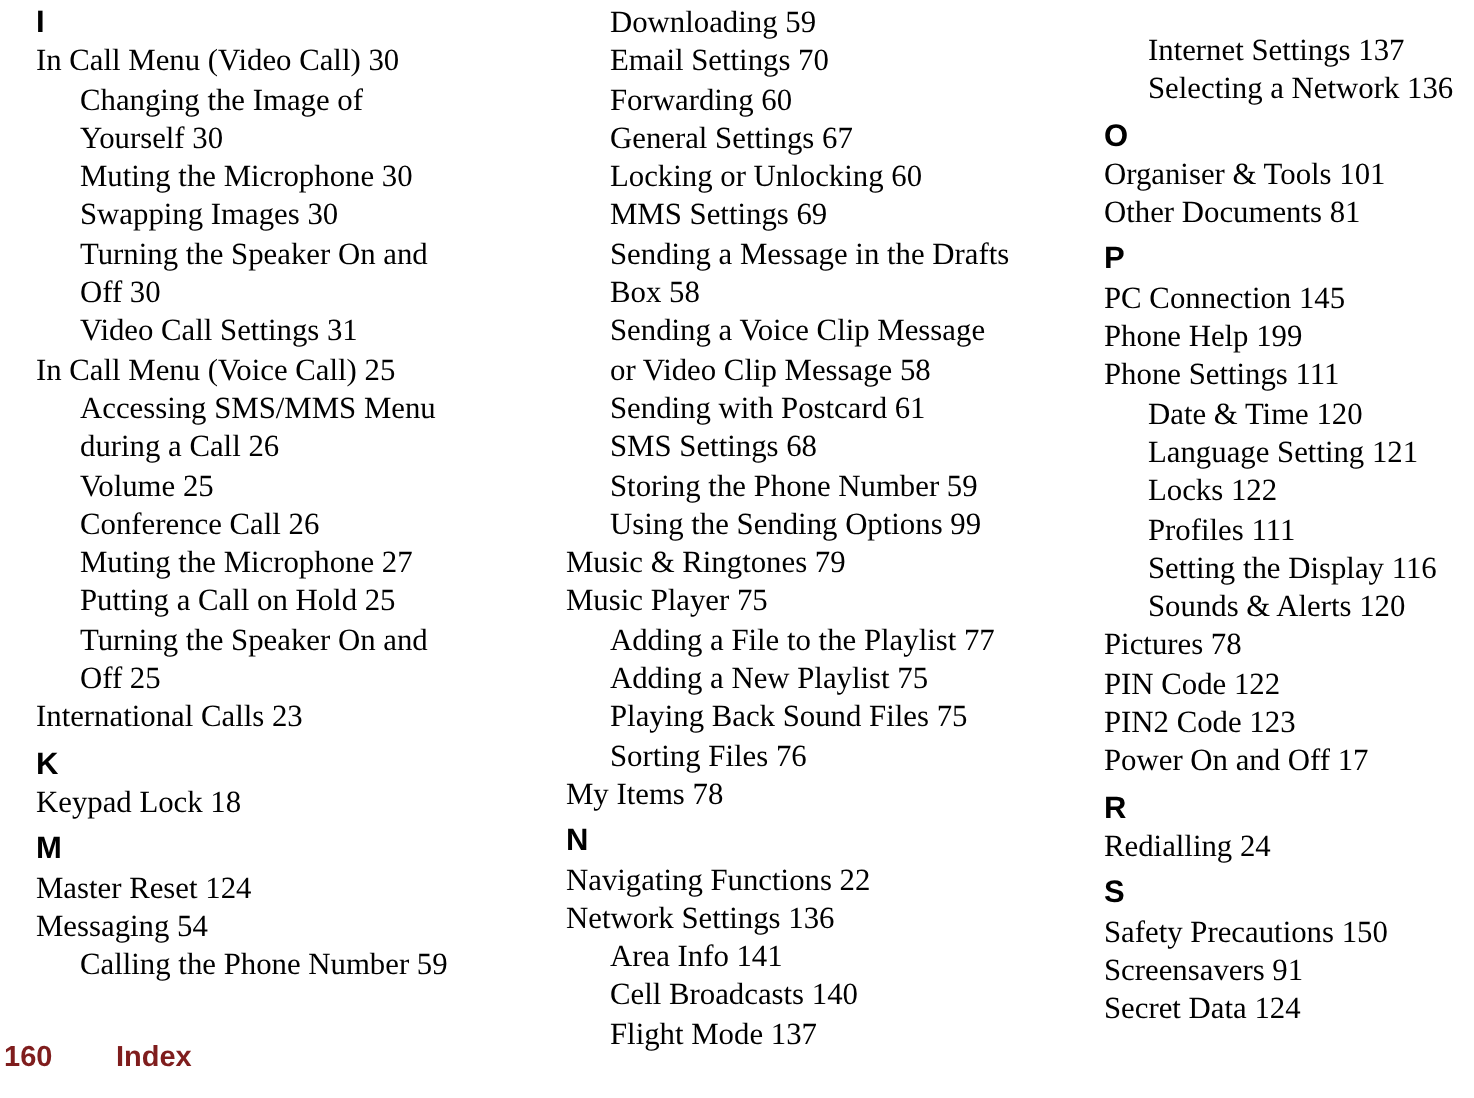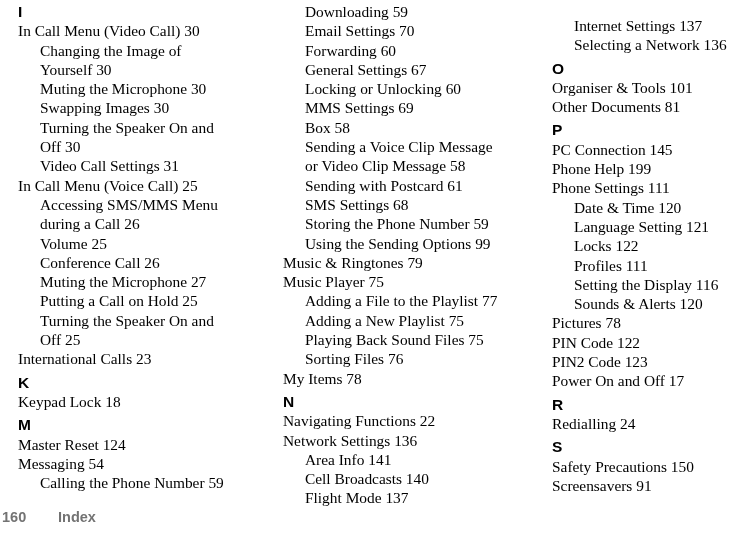--- a/index.html
+++ b/index.html
@@ -80,28 +80,28 @@
     margin-left: 22px;
     text-indent: 0px;
   }
   
   .cont {
   }
 
   .footer {
     position: absolute;
     left: 0;
-    bottom: 19px;
+    bottom: 7px;
     width: 737px;
     height: 22px;
     font-family: "Liberation Sans", "DejaVu Sans", sans-serif;
     font-weight: bold;
     font-size: 14.5px;
     line-height: 19px;
-    color: #737373;
+    color: #7f1d1d;
   }
   .footer-pageno {
     position: absolute;
     left: 2px;
     top: 0;
   }
   .footer-label {
     position: absolute;
     left: 58px;
     top: 0;
@@ -140,20 +140,21 @@
         <div class="entry level-1">Messaging 54</div>
         <div class="entry level-2">Calling the Phone Number 59</div>
       </div>
     <div class="column col-2">
         <div class="entry level-2">Downloading 59</div>
         <div class="entry level-2">Email Settings 70</div>
         <div class="entry level-2">Forwarding 60</div>
         <div class="entry level-2">General Settings 67</div>
         <div class="entry level-2">Locking or Unlocking 60</div>
         <div class="entry level-2">MMS Settings 69</div>
+        <div class="entry level-2">Sending a Message in the Drafts</div>
         <div class="entry wrap-line cont">Box 58</div>
         <div class="entry level-2">Sending a Voice Clip Message</div>
         <div class="entry wrap-line cont">or Video Clip Message 58</div>
         <div class="entry level-2">Sending with Postcard 61</div>
         <div class="entry level-2">SMS Settings 68</div>
         <div class="entry level-2">Storing the Phone Number 59</div>
         <div class="entry level-2">Using the Sending Options 99</div>
         <div class="entry level-1">Music &amp; Ringtones 79</div>
         <div class="entry level-1">Music Player 75</div>
         <div class="entry level-2">Adding a File to the Playlist 77</div>
@@ -186,20 +187,21 @@
         <div class="entry level-2">Sounds &amp; Alerts 120</div>
         <div class="entry level-1">Pictures 78</div>
         <div class="entry level-1">PIN Code 122</div>
         <div class="entry level-1">PIN2 Code 123</div>
         <div class="entry level-1">Power On and Off 17</div>
         <div class="letter-heading spaced">R</div>
         <div class="entry level-1">Redialling 24</div>
         <div class="letter-heading spaced">S</div>
         <div class="entry level-1">Safety Precautions 150</div>
         <div class="entry level-1">Screensavers 91</div>
+        <div class="entry level-1">Secret Data 124</div>
       </div>
   </div>
 
   <div class="footer">
     <span class="footer-pageno">160</span>
     <span class="footer-label">Index</span>
   </div>
 
 </div>
 

